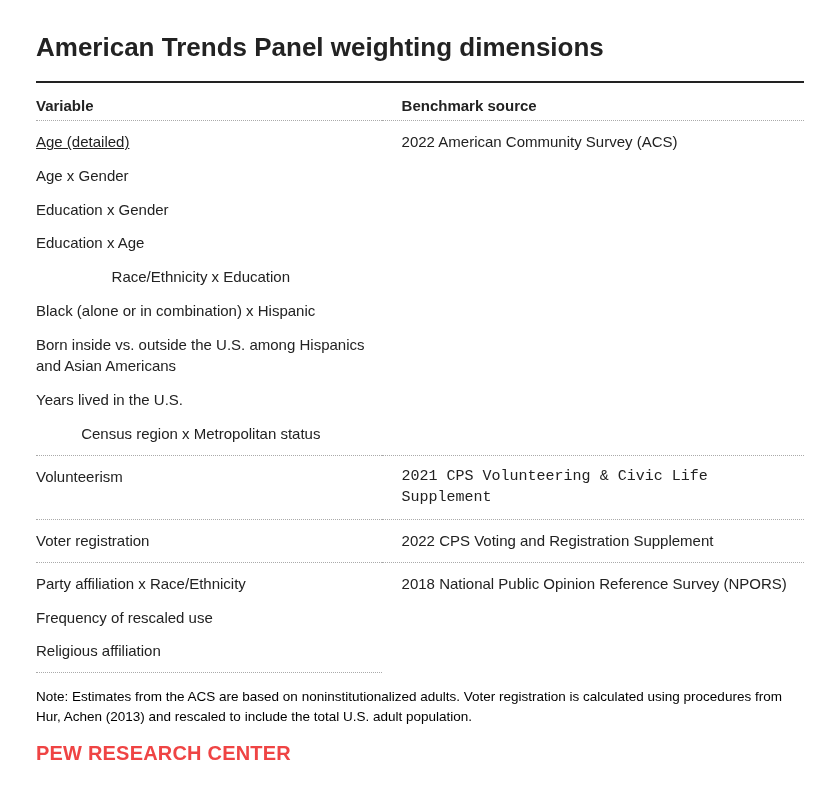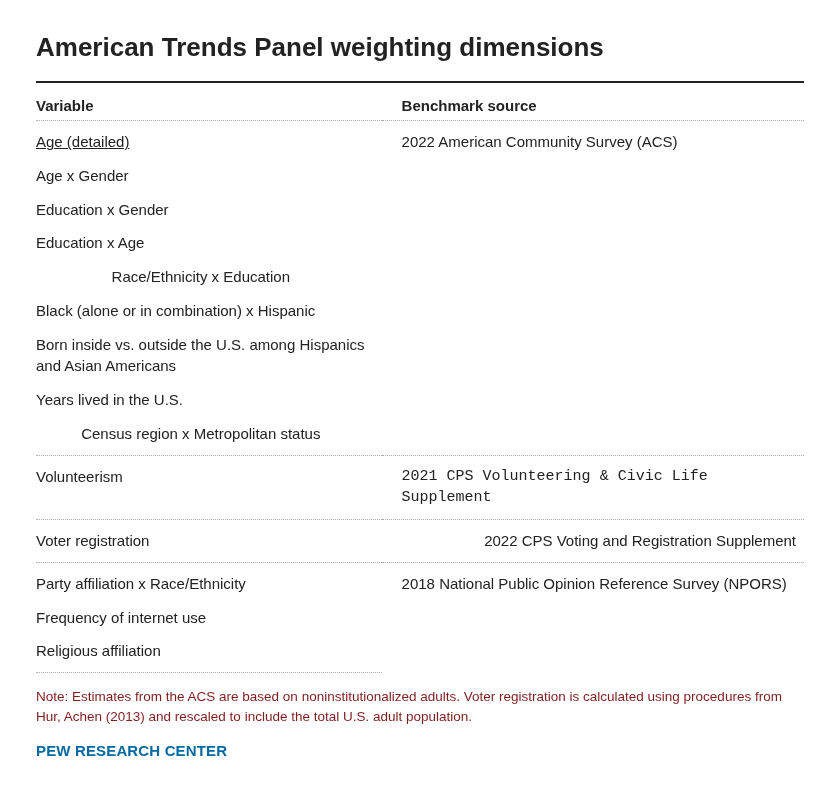--- a/index.html
+++ b/index.html
@@ -64,30 +64,30 @@
     }
 
     .group-row.last-in-group td {
       border-bottom: 1px dotted #aaa;
       padding-bottom: 10px;
     }
 
     .note-section {
       margin-top: 14px;
       font-size: 13.5px;
-      color: #7f1d1d;
+      color: #000000;
       line-height: 1.5;
       font-family: Arial, sans-serif;
     }
 
     .footer-label {
       margin-top: 14px;
-      font-size: 15px;
+      font-size: 20px;
       font-weight: 900;
-      color: #0369a1;
+      color: #ef4444;
       letter-spacing: 0.01em;
       font-family: Franklin Gothic Medium, Arial Narrow, Arial, sans-serif;
     }
 
     
     tr.group-start td {
       border-top: 1px dotted #aaa;
     }
   </style>
 </head>
@@ -130,28 +130,28 @@
       </tr>
       <tr class="group-row last-in-group">
         <td class="variable-cell" style="width: 45%; text-align: center;">Census region x Metropolitan status</td>
       </tr>
       <tr class="group-start group-row last-in-group">
         <td class="variable-cell" style="width: 45%;">Volunteerism</td>
         <td class="benchmark-cell" style="vertical-align: top; padding-top: 10px; font-family: Liberation Mono, monospace;">2021 CPS Volunteering &amp; Civic Life Supplement</td>
       </tr>
       <tr class="group-start group-row last-in-group">
         <td class="variable-cell" style="width: 45%;">Voter registration</td>
-        <td class="benchmark-cell" style="vertical-align: top; padding-top: 10px; text-align: right;">2022 CPS Voting and Registration Supplement</td>
+        <td class="benchmark-cell" style="vertical-align: top; padding-top: 10px;">2022 CPS Voting and Registration Supplement</td>
       </tr>
       <tr class="group-start group-row">
         <td class="variable-cell" style="width: 45%;">Party affiliation x Race/Ethnicity</td>
         <td class="benchmark-cell" rowspan="3" style="vertical-align: top; padding-top: 10px;">2018 National Public Opinion Reference Survey (NPORS)</td>
       </tr>
       <tr class="group-row">
-        <td class="variable-cell" style="width: 45%;">Frequency of internet use</td>
+        <td class="variable-cell" style="width: 45%;">Frequency of rescaled use</td>
       </tr>
       <tr class="group-row last-in-group">
         <td class="variable-cell" style="width: 45%;">Religious affiliation</td>
       </tr>
     </tbody>
 </table>
 
 <div class="note-section">
   <span>Note: Estimates from the ACS are based on noninstitutionalized adults. Voter registration is calculated using procedures from Hur, Achen (2013) and rescaled to include the total U.S. adult population.</span>
 </div>

